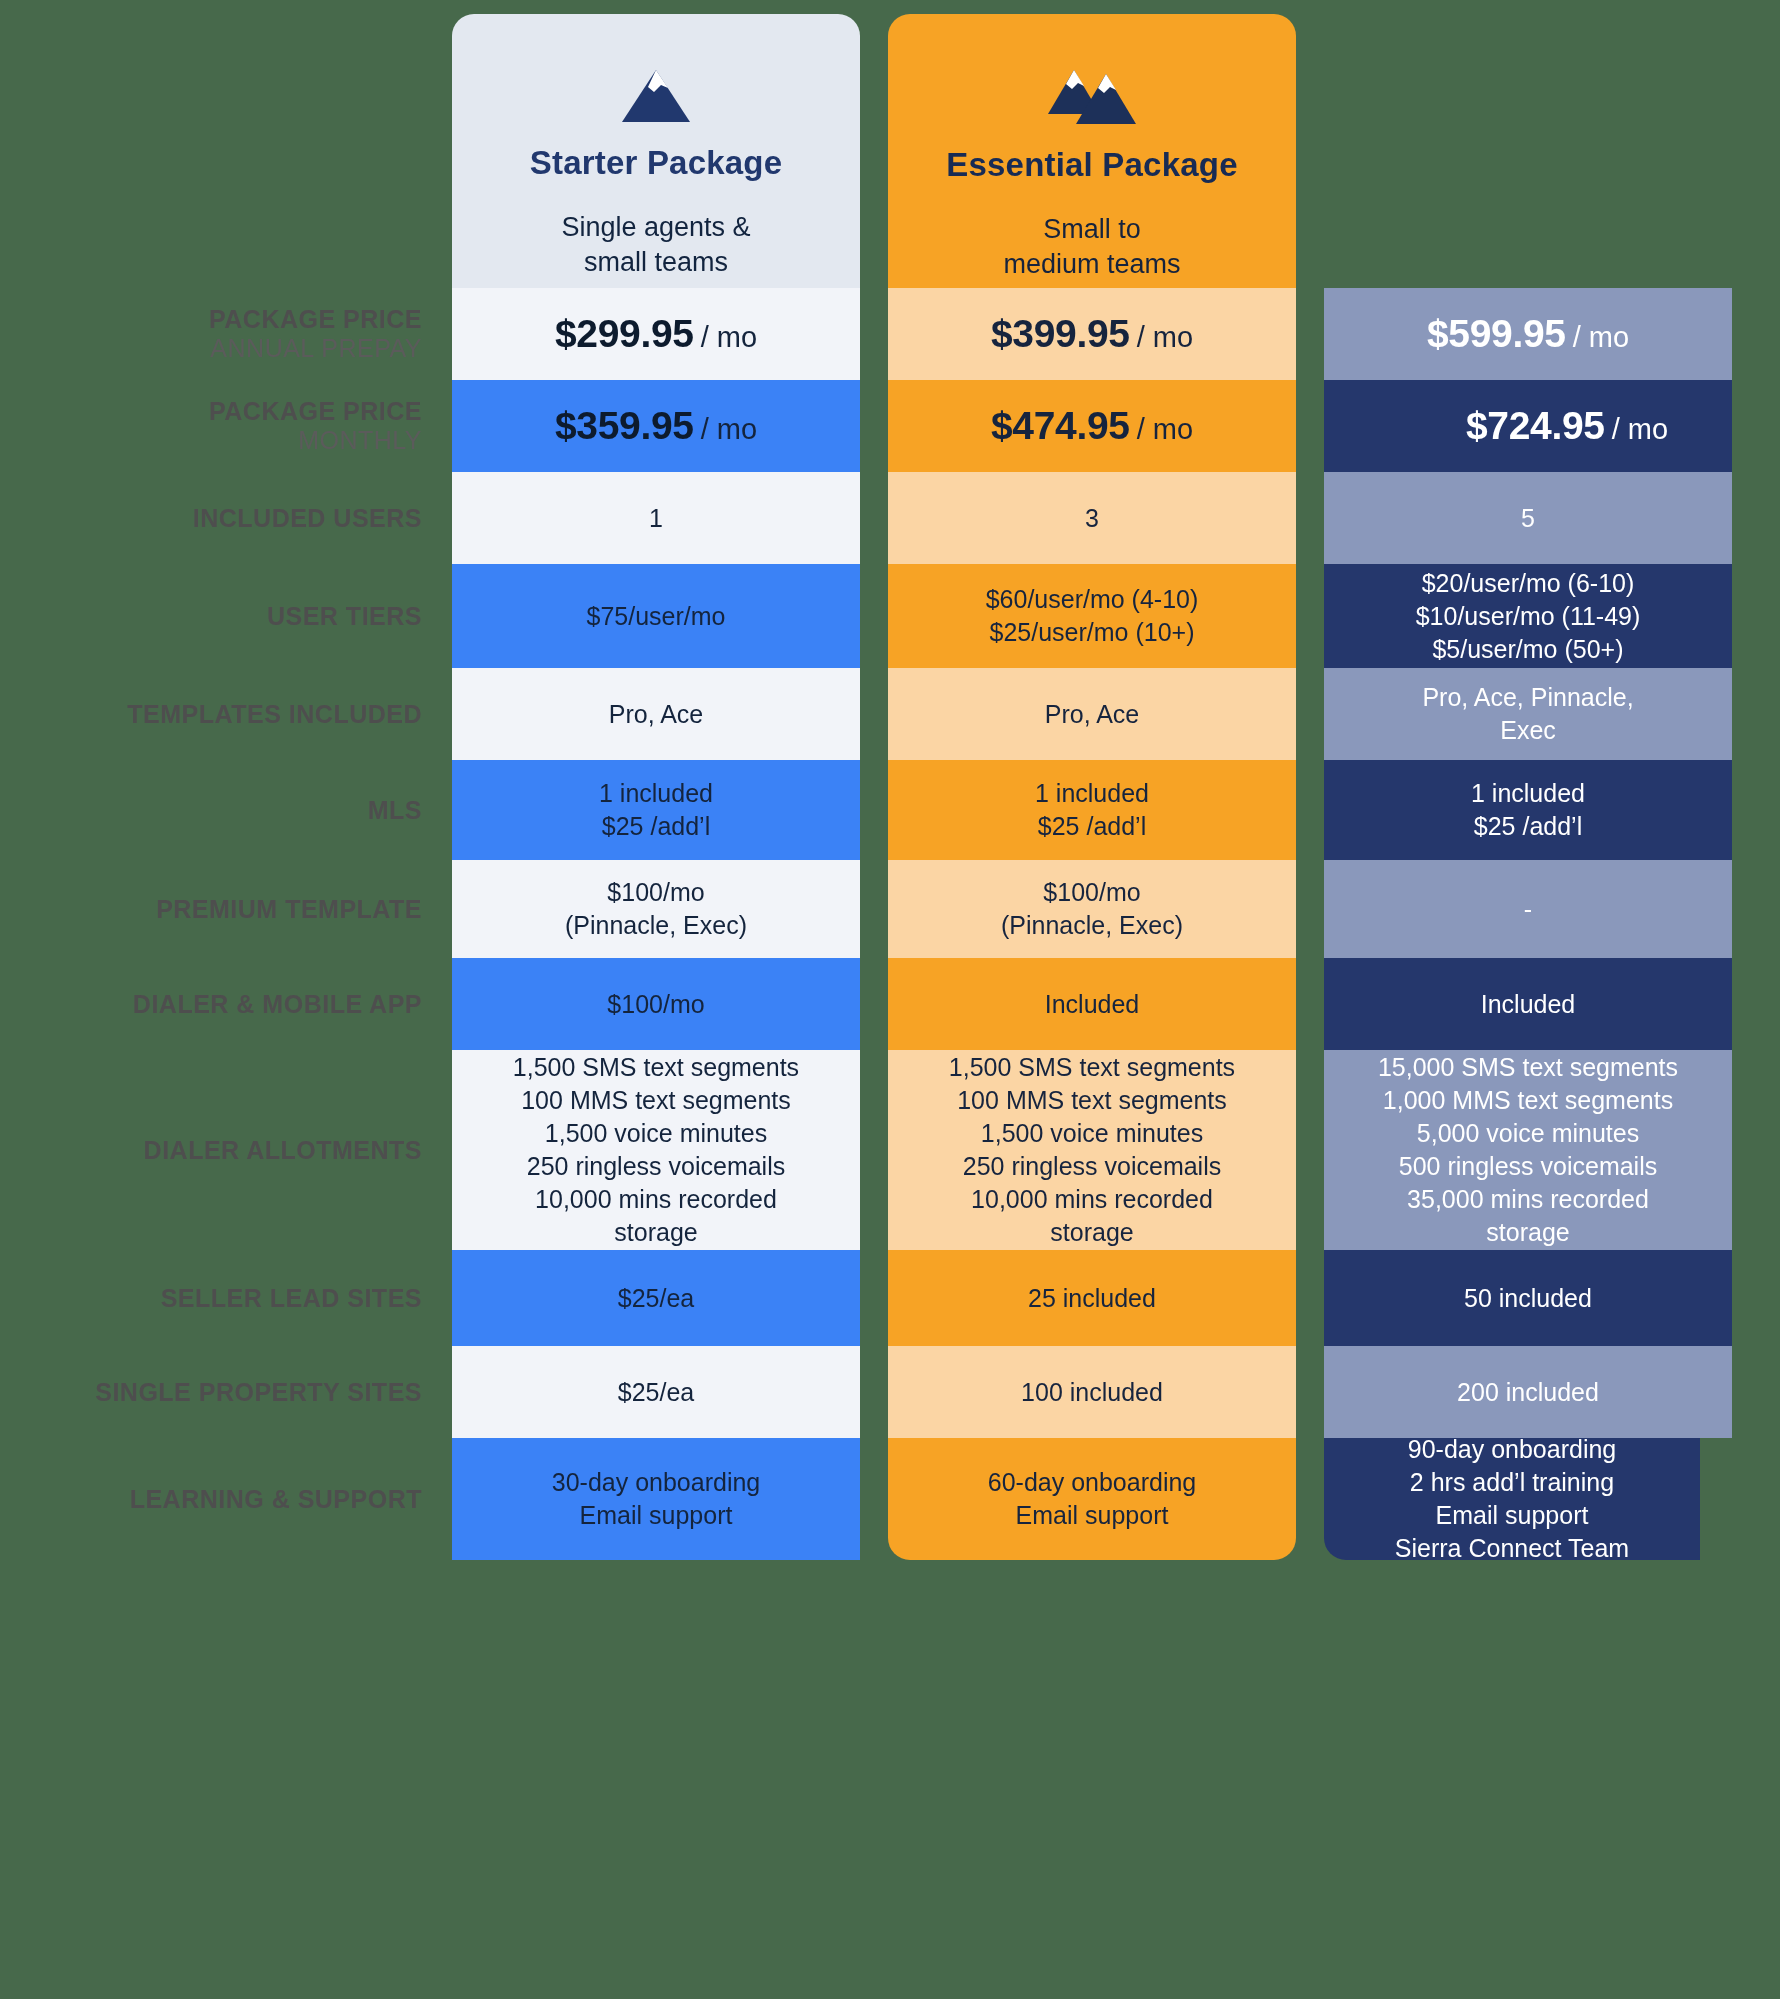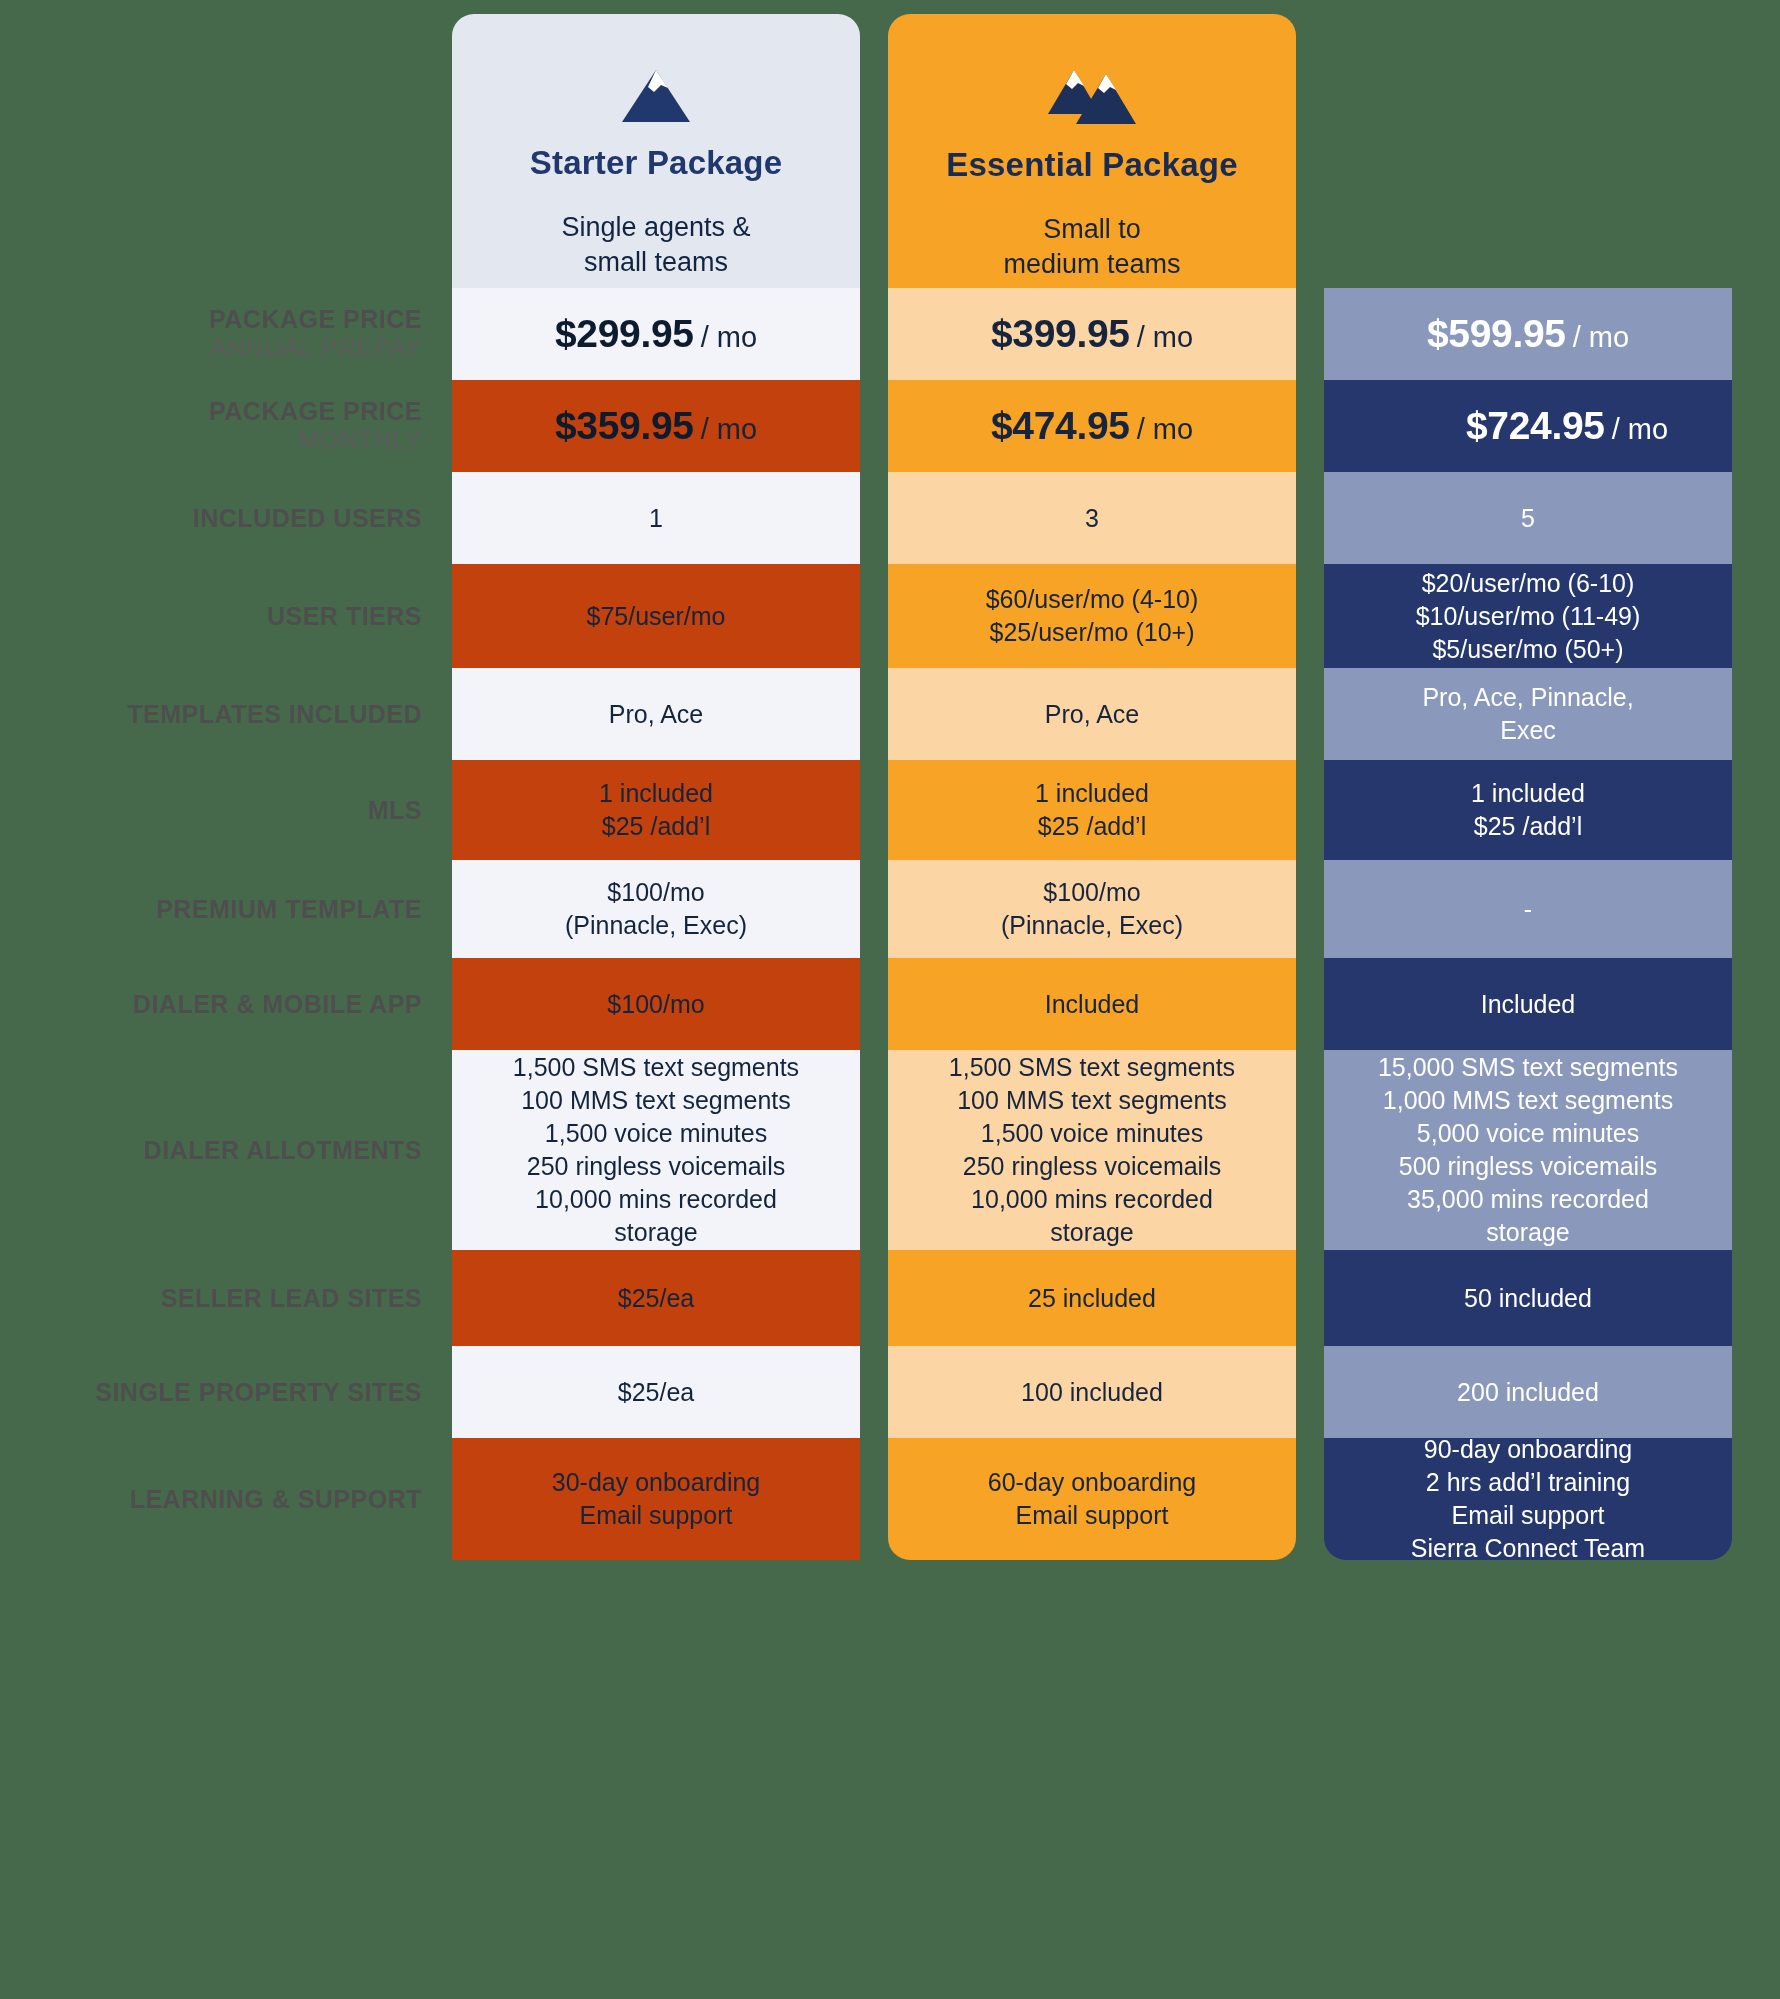--- a/index.html
+++ b/index.html
@@ -108,21 +108,21 @@
     font-size: 29px;
     font-weight: 400;
   }
 
   
   .col-starter .col-head { background: #e3e8f0; }
   .col-starter .pkg-title { color: #21386e; }
   .col-starter .pkg-sub   { color: #12243f; }
   .col-starter .cell      { color: #14243d; }
   .col-starter .cell.odd  { background: #f2f4f9; }
-  .col-starter .cell.even { background: #c2410c; }
+  .col-starter .cell.even { background: #3b82f6; }
   .col-starter .price-big { color: #0d1b2e; }
 
   
   .col-essential .col-head { background: #f7a325; }
   .col-essential .pkg-title { color: #182b54; }
   .col-essential .pkg-sub   { color: #16233d; }
   .col-essential .cell      { color: #16243e; }
   .col-essential .cell.odd  { background: #fbd5a4; }
   .col-essential .cell.even { background: #f7a325; }
   .col-essential .price-big { color: #16243e; }
@@ -407,21 +407,21 @@
       <div class="cell even" style="position: absolute; left: 0px; width: 408px; top: 1236px; height: 96px;">
         <div class="lines">
           <div>50 included</div>
         </div>
       </div>
       <div class="cell odd" style="position: absolute; left: 0px; width: 408px; top: 1332px; height: 92px;">
         <div class="lines">
           <div>200 included</div>
         </div>
       </div>
-      <div class="cell even" style="position: absolute; left: 0px; width: 408px; top: 1424px; height: 122px;">
+      <div class="cell even" style="position: absolute; left: 0px; width: 376px; top: 1424px; height: 122px;">
         <div class="lines">
           <div>90-day onboarding</div>
           <div>2 hrs add’l training</div>
           <div>Email support</div>
           <div>Sierra Connect Team</div>
         </div>
       </div>
     </div>
 
 </div>

